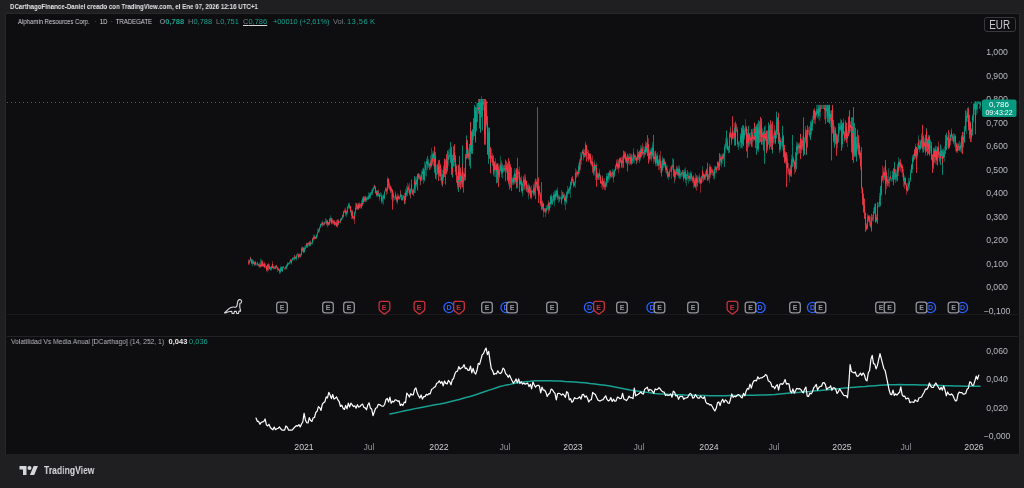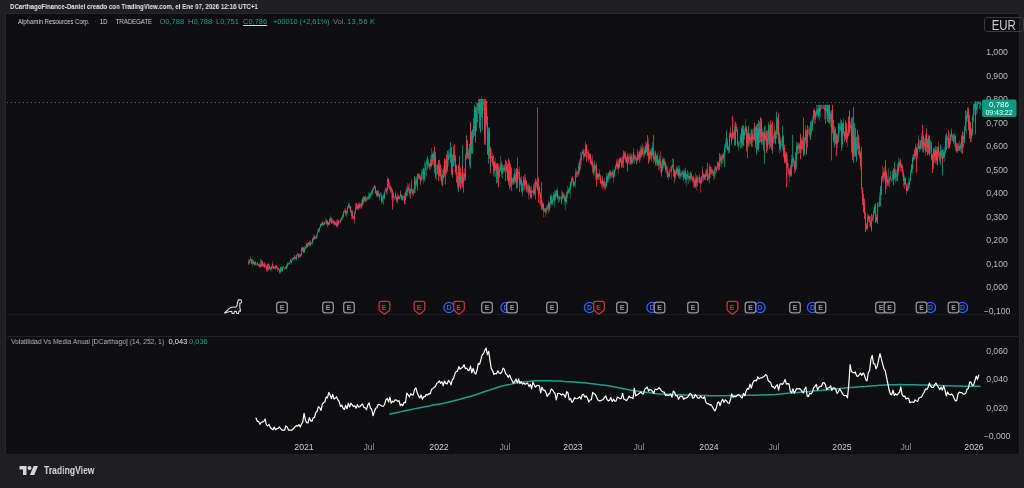--- a/index.html
+++ b/index.html
@@ -12,30 +12,30 @@
        box-shadow:0 0 0 1px rgba(255,255,255,.045);}
   #chart-svg{position:absolute;left:0;top:0;width:1024px;height:488px;}
   .legend-abs{position:absolute;white-space:nowrap;font-size:7.5px;line-height:8px;}
   #legend-row{position:absolute;left:11px;top:18.2px;width:400px;height:9px;color:#d5d6da;margin-left:7px;}
   #legend-title{left:0;top:0;transform:scaleX(0.8) translateZ(0);transform-origin:0 0;}
   #legend-title .sep{color:#787b86;}
   #legend-title .sp1{margin-left:6px;margin-right:4px;}
   #legend-title .sp2{margin-left:4px;margin-right:4px;}
   .lbl{color:#787b86;}
   .val{color:#14a08e;}
-  #lg-o{left:141.5px;top:0;} #lg-h{left:170px;top:0;} #lg-l{left:198px;top:0;} #lg-c{left:225px;top:0;text-decoration:underline;}
+  #lg-o{left:141.5px;top:0;font-weight:bold;} #lg-h{left:170px;top:0;} #lg-l{left:198px;top:0;} #lg-c{left:225px;top:0;text-decoration:underline;}
   #lg-chg{left:255px;top:0;color:#14a08e;letter-spacing:-0.1px;}
   #lg-vol{left:315px;top:0;} #lg-volv{left:329px;top:0;letter-spacing:0.45px;}
-  #eur-btn{position:absolute;left:984px;top:17px;width:40px;height:15px;border:1px solid #38383d;
-       border-radius:3px;box-sizing:border-box;color:#c9cacd;font-size:14px;display:flex;
+  #eur-btn{position:absolute;left:984px;top:17px;width:32px;height:15px;border:1px solid #38383d;
+       border-radius:3px;box-sizing:border-box;color:#c9cacd;font-size:12px;display:flex;
        align-items:center;justify-content:center;background:transparent;}
   #eur-btn span{transform:scaleX(0.82);}
   #ind-legend{position:absolute;left:11px;top:337.5px;width:300px;height:9px;color:#b5b7bd;}
   #ind-title{left:0;top:0;transform:scaleX(0.893) translateZ(0);transform-origin:0 0;}
-  #ind-val{left:157.6px;top:0;color:#e9e9ec;font-weight:400;}
+  #ind-val{left:157.6px;top:0;color:#e9e9ec;font-weight:700;}
   #ind-ma{left:178px;top:0;color:#14a08e;}
   #footer{position:absolute;left:0;top:454px;width:1024px;height:34px;background:#1f1f22;}
   #footer-brand{position:absolute;left:44px;top:464px;font-size:11.5px;font-weight:700;color:#d6d7da;
        white-space:nowrap;transform:scaleX(0.748) translateZ(0);transform-origin:0 0;}
   #tv-logo{position:absolute;left:19px;top:463.5px;}
 </style>
 </head>
 <body>
 
 <div id="header-title">DCarthagoFinance-Daniel creado con TradingView.com, el Ene 07, 2026 12:16 UTC+1</div>

